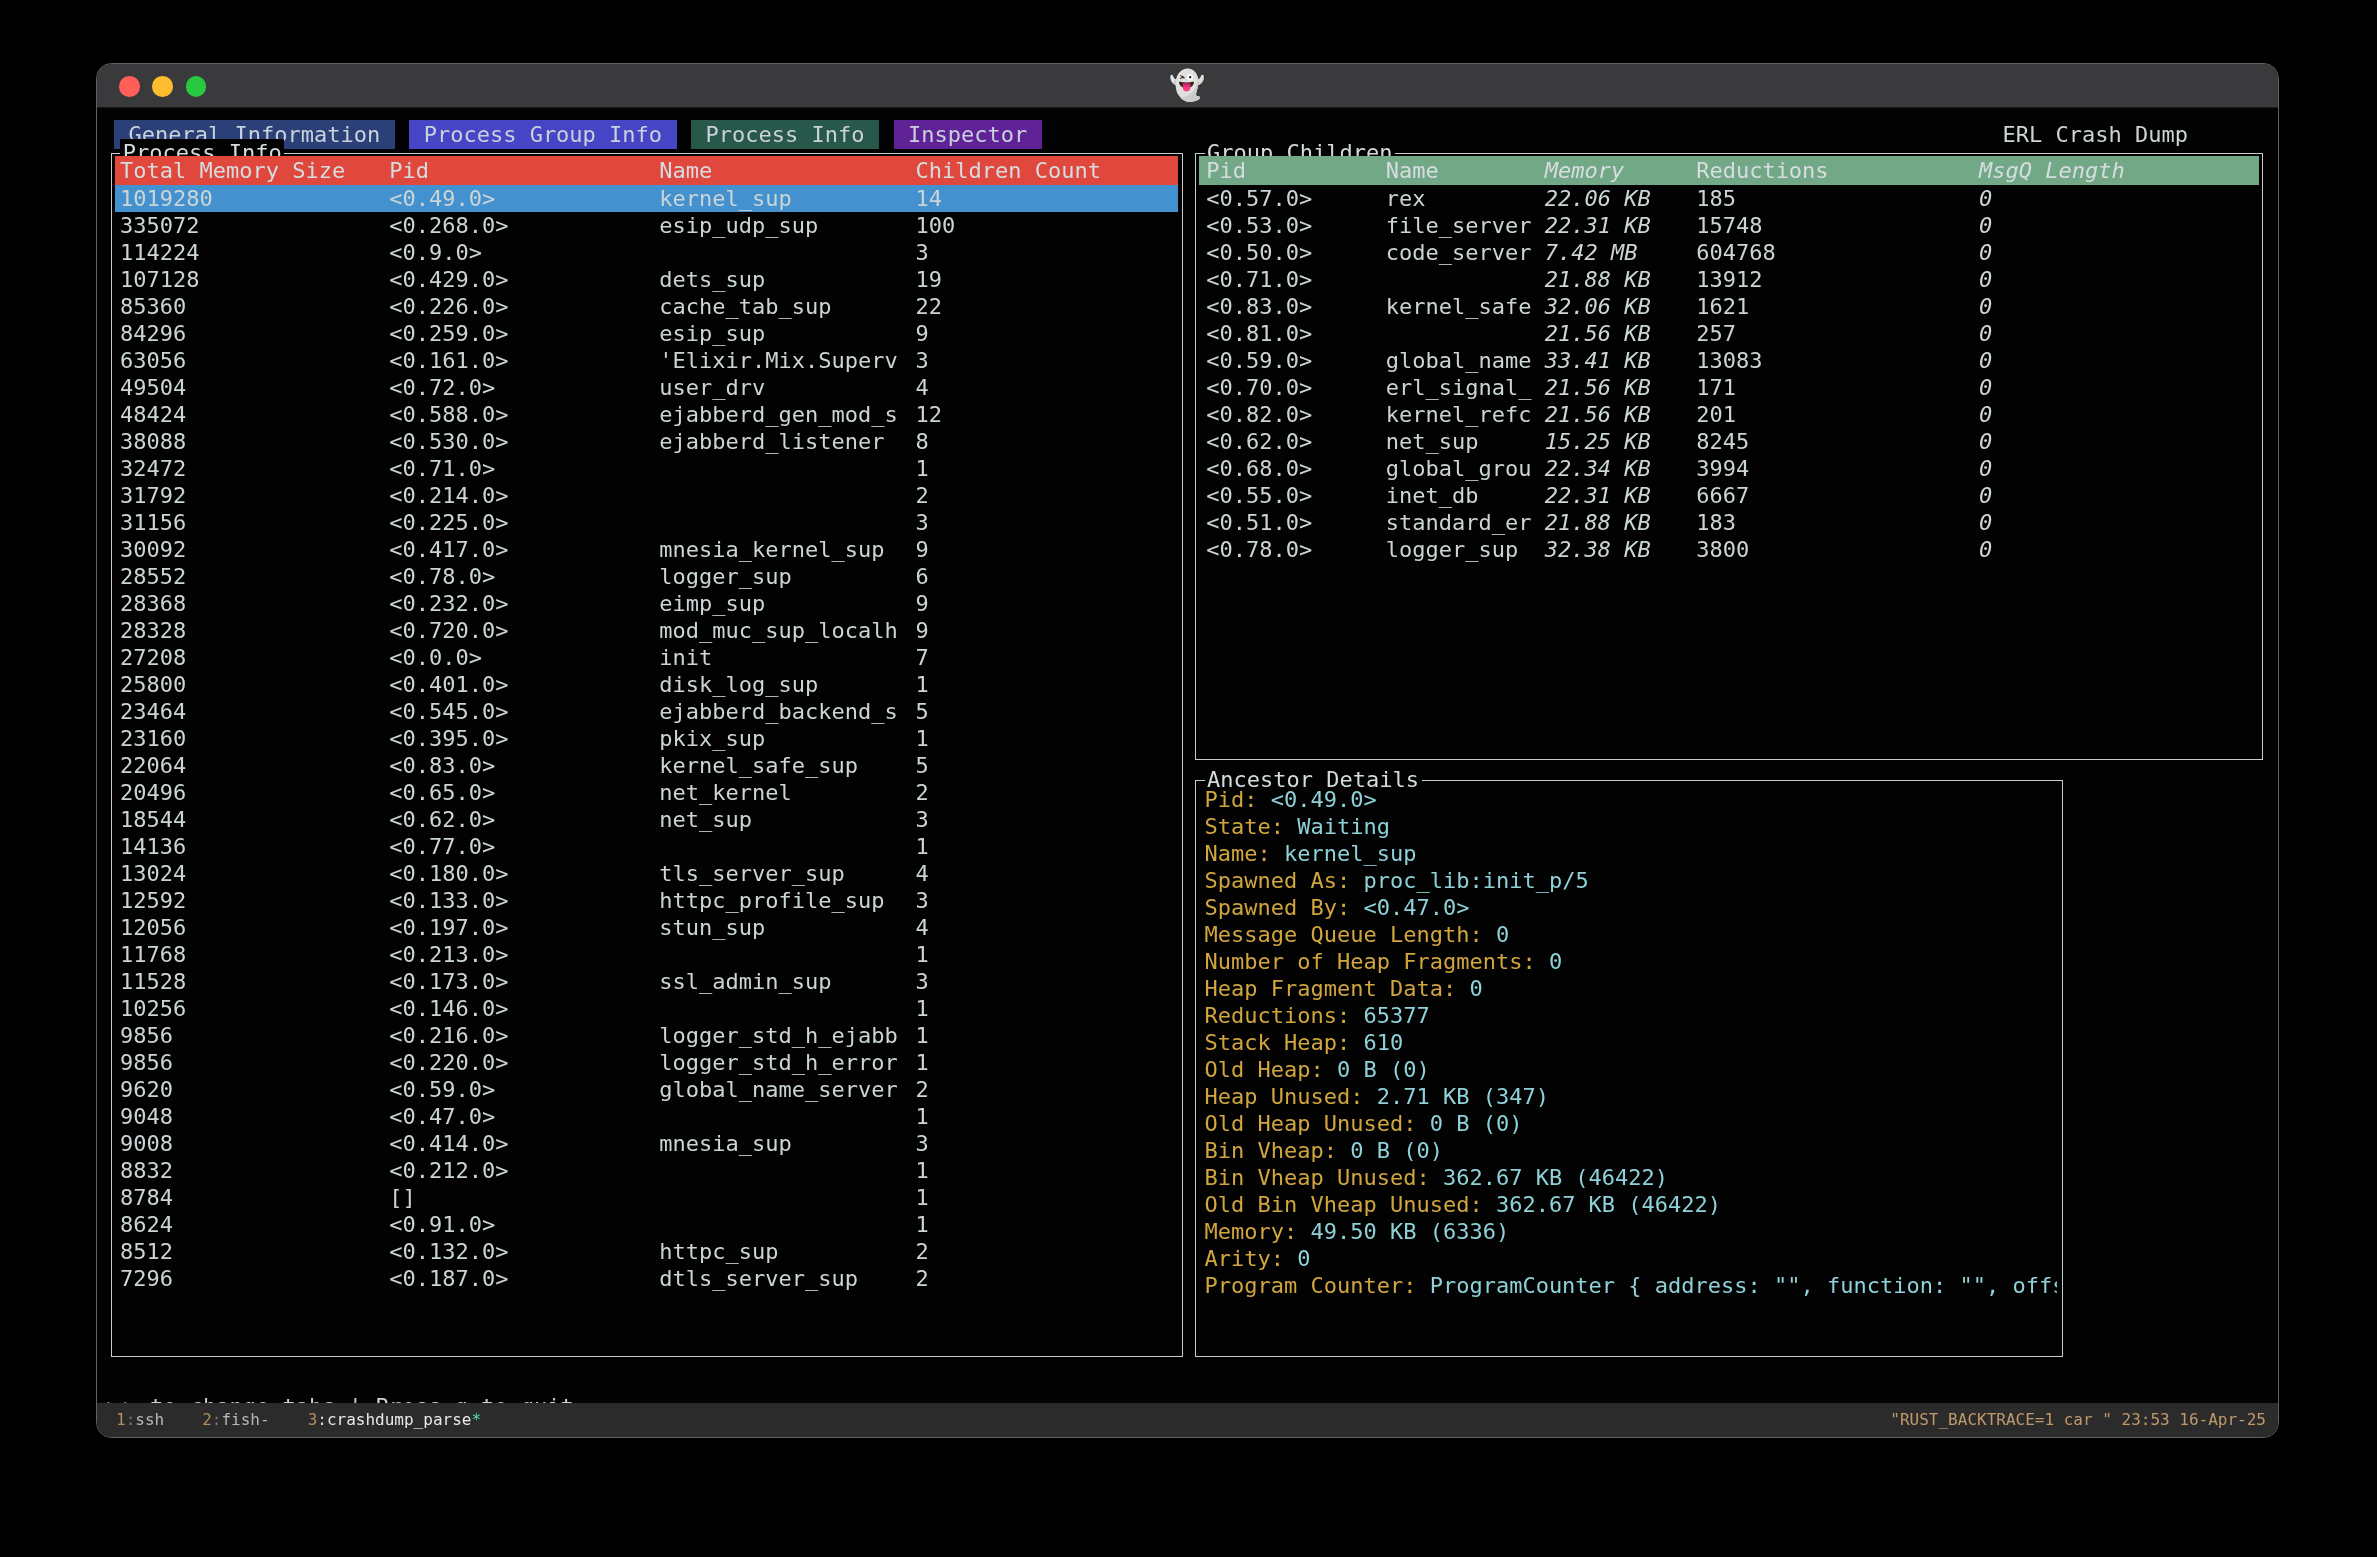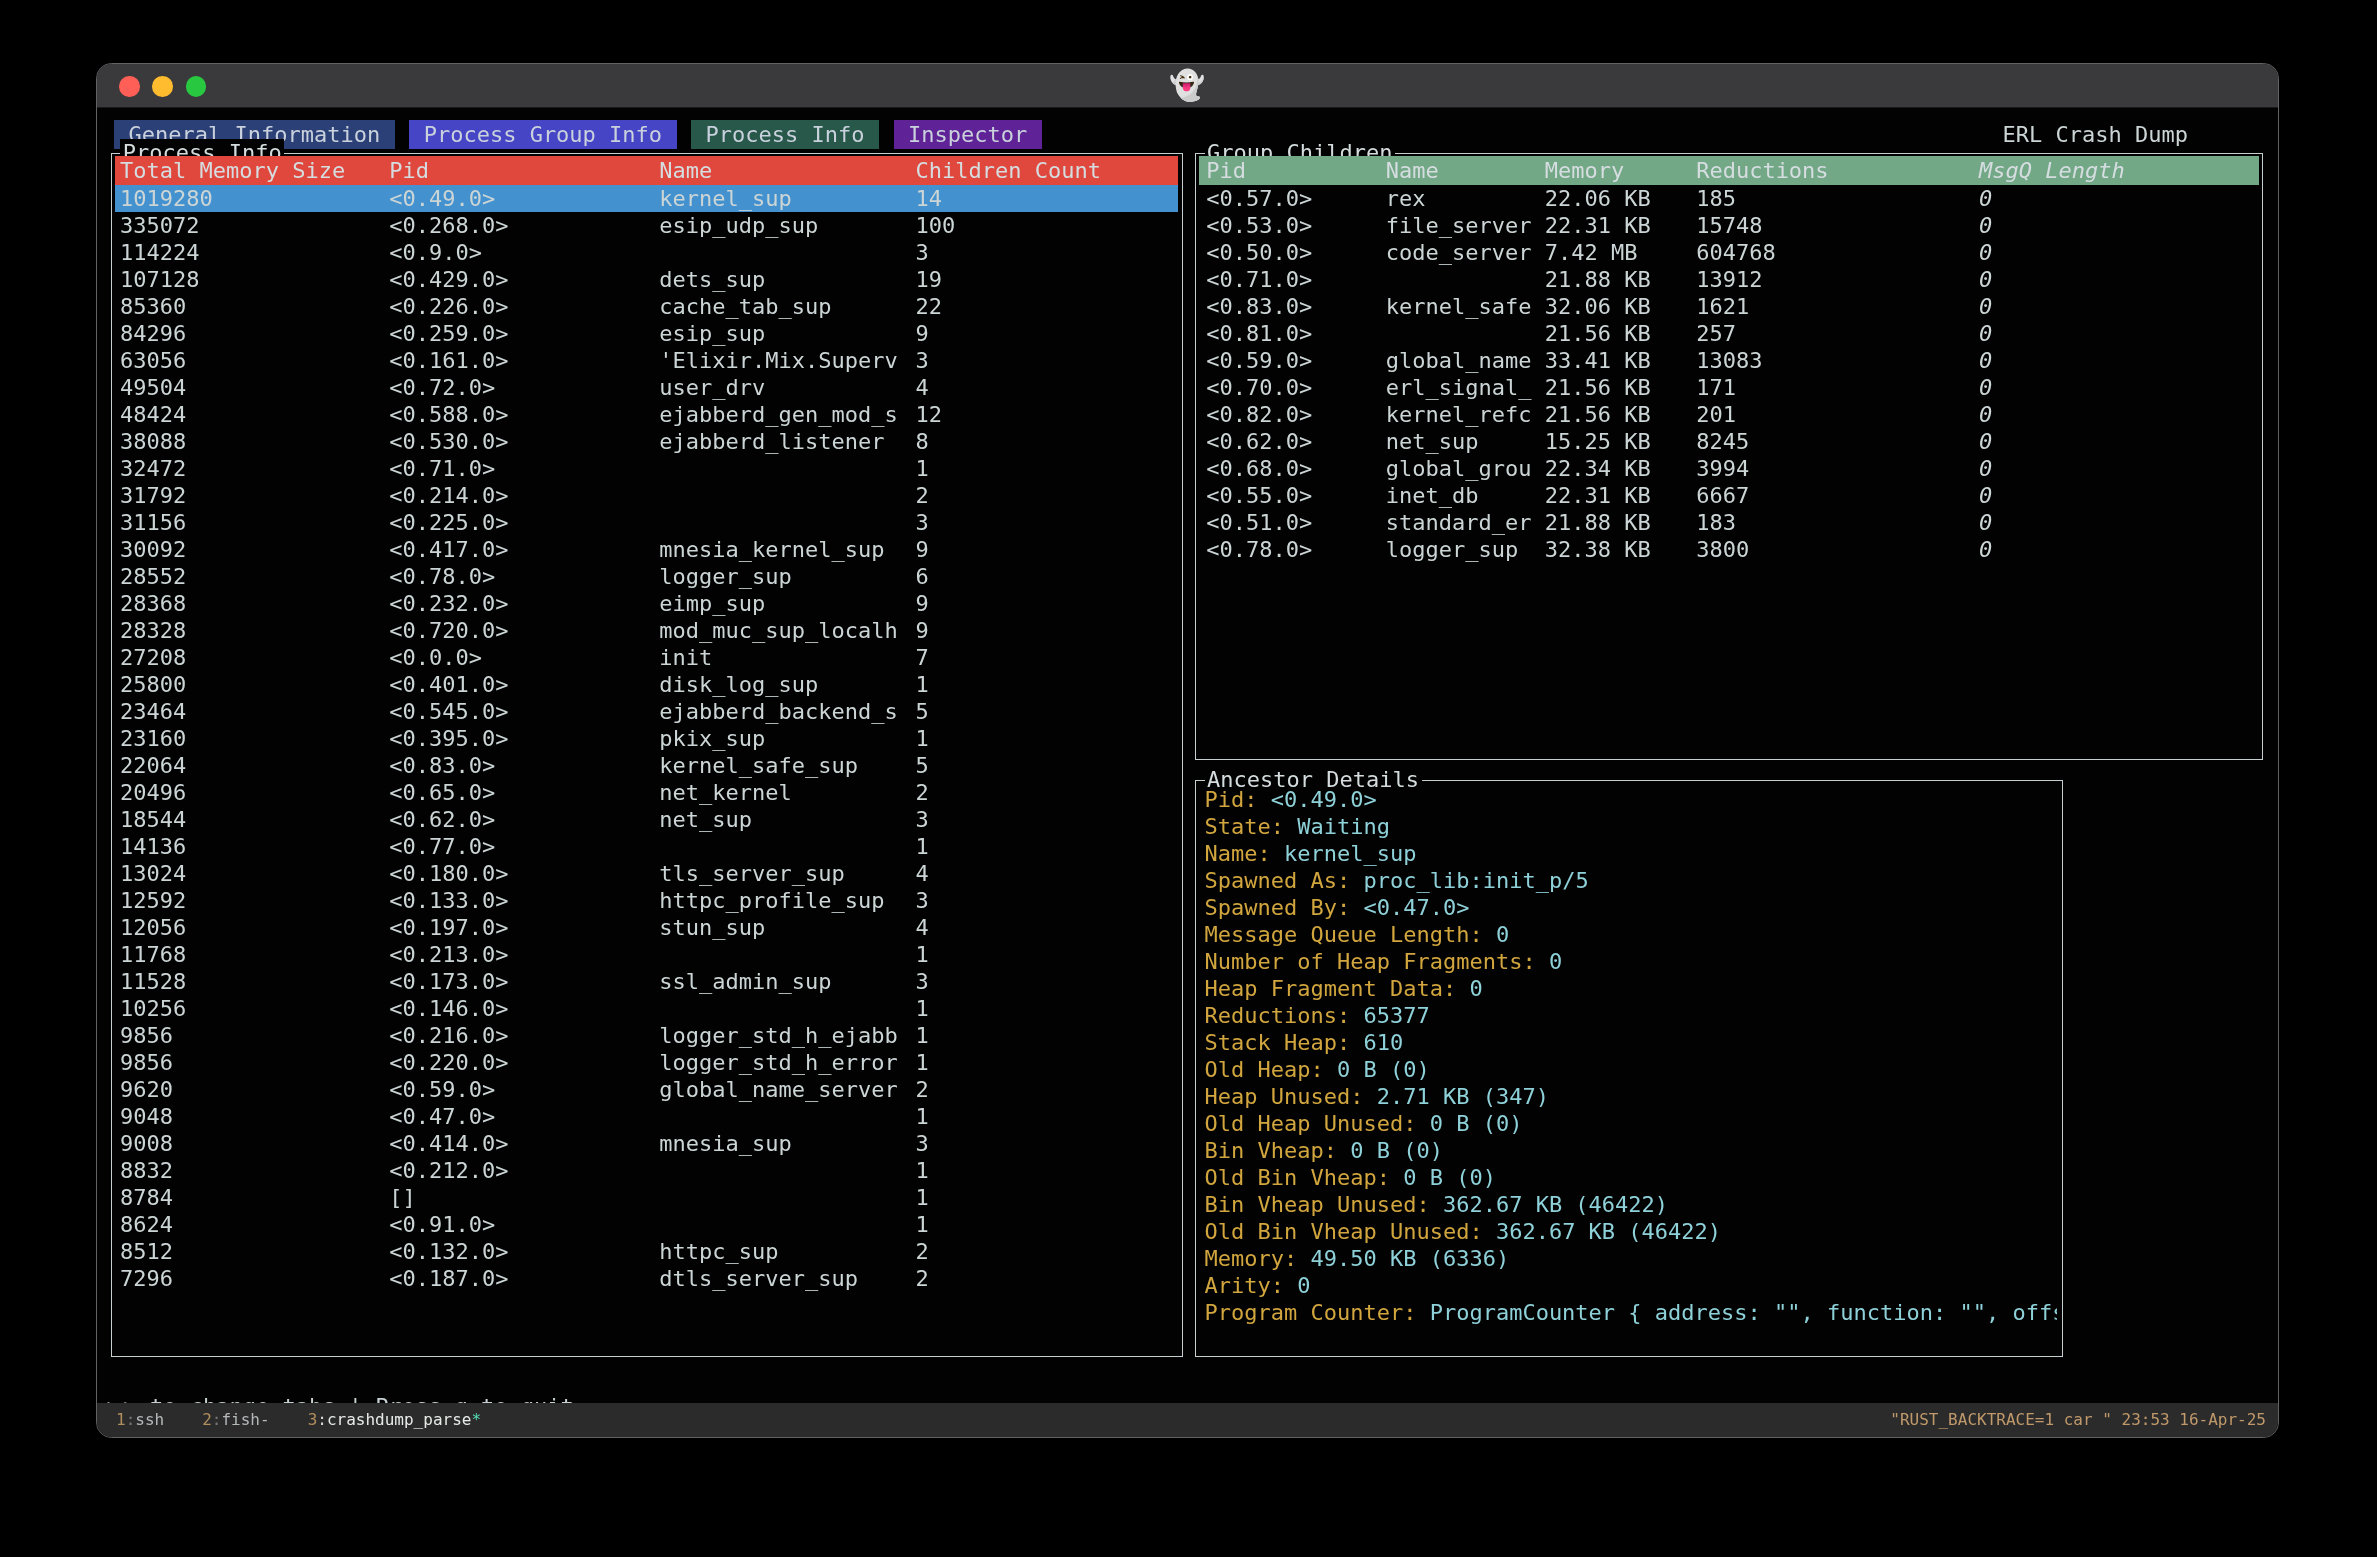--- a/index.html
+++ b/index.html
@@ -50,21 +50,21 @@
   .thead { position:relative; height:29px; line-height:29px; margin:1.7px 3.4px 0 3.4px; }
   .thead.red   { background:#e0483e; color:#d6dde0; }
   .thead.green { background:#72a886; color:#d6dde0; }
   .tbody { position:relative; margin:0 3.4px; }
   .row { position:relative; height:27px; line-height:27px; }
   .row.selected { background:#4391ce; }
   .cell { position:absolute; top:0; white-space:pre; }
   
   .pi.c0 { left:5.1px; } .pi.c1 { left:25.8%; } .pi.c2 { left:51.2%; } .pi.c3 { left:75.3%; }
   
-  .gc.c0 { left:6.8px; } .gc.c1 { left:17.6%; } .gc.c2 { left:32.6%; } .gc.c3 { left:46.9%; } .gc.c4 { left:73.6%;font-style:italic; }
+  .gc.c0 { left:6.8px; } .gc.c1 { left:17.6%; } .gc.c2 { left:32.6%;font-style:italic; } .gc.c3 { left:46.9%; } .gc.c4 { left:73.6%;font-style:italic; }
   
   .ad-body { position:absolute; left:8.5px; top:5.1px; right:5.1px; }
   .ad-line { height:27px; line-height:27px; white-space:pre; overflow:hidden; }
   .ad-label { color:#d2a63e; }
   .ad-value { color:#8ed1d9; }
   
   .help {
     position:absolute; left:0; right:0; top:1284px; height:27px; line-height:27px;
     text-align:left; color:#c6cfd1;
   }
@@ -485,21 +485,20 @@
             <div class="ad-line"><span class="ad-label">Spawned By: </span><span class="ad-value">&lt;0.47.0&gt;</span></div>
             <div class="ad-line"><span class="ad-label">Message Queue Length: </span><span class="ad-value">0</span></div>
             <div class="ad-line"><span class="ad-label">Number of Heap Fragments: </span><span class="ad-value">0</span></div>
             <div class="ad-line"><span class="ad-label">Heap Fragment Data: </span><span class="ad-value">0</span></div>
             <div class="ad-line"><span class="ad-label">Reductions: </span><span class="ad-value">65377</span></div>
             <div class="ad-line"><span class="ad-label">Stack Heap: </span><span class="ad-value">610</span></div>
             <div class="ad-line"><span class="ad-label">Old Heap: </span><span class="ad-value">0 B (0)</span></div>
             <div class="ad-line"><span class="ad-label">Heap Unused: </span><span class="ad-value">2.71 KB (347)</span></div>
             <div class="ad-line"><span class="ad-label">Old Heap Unused: </span><span class="ad-value">0 B (0)</span></div>
             <div class="ad-line"><span class="ad-label">Bin Vheap: </span><span class="ad-value">0 B (0)</span></div>
-            <div class="ad-line"><span class="ad-label">Old Bin Vheap: </span><span class="ad-value">0 B (0)</span></div>
             <div class="ad-line"><span class="ad-label">Bin Vheap Unused: </span><span class="ad-value">362.67 KB (46422)</span></div>
             <div class="ad-line"><span class="ad-label">Old Bin Vheap Unused: </span><span class="ad-value">362.67 KB (46422)</span></div>
             <div class="ad-line"><span class="ad-label">Memory: </span><span class="ad-value">49.50 KB (6336)</span></div>
             <div class="ad-line"><span class="ad-label">Arity: </span><span class="ad-value">0</span></div>
             <div class="ad-line"><span class="ad-label">Program Counter: </span><span class="ad-value">ProgramCounter { address: "", function: "", offset: 0,</span></div>
           </div>
       </div>
 
       <div class="help">&lt; &gt; to change tabs | Press q to quit</div>
     </div>

